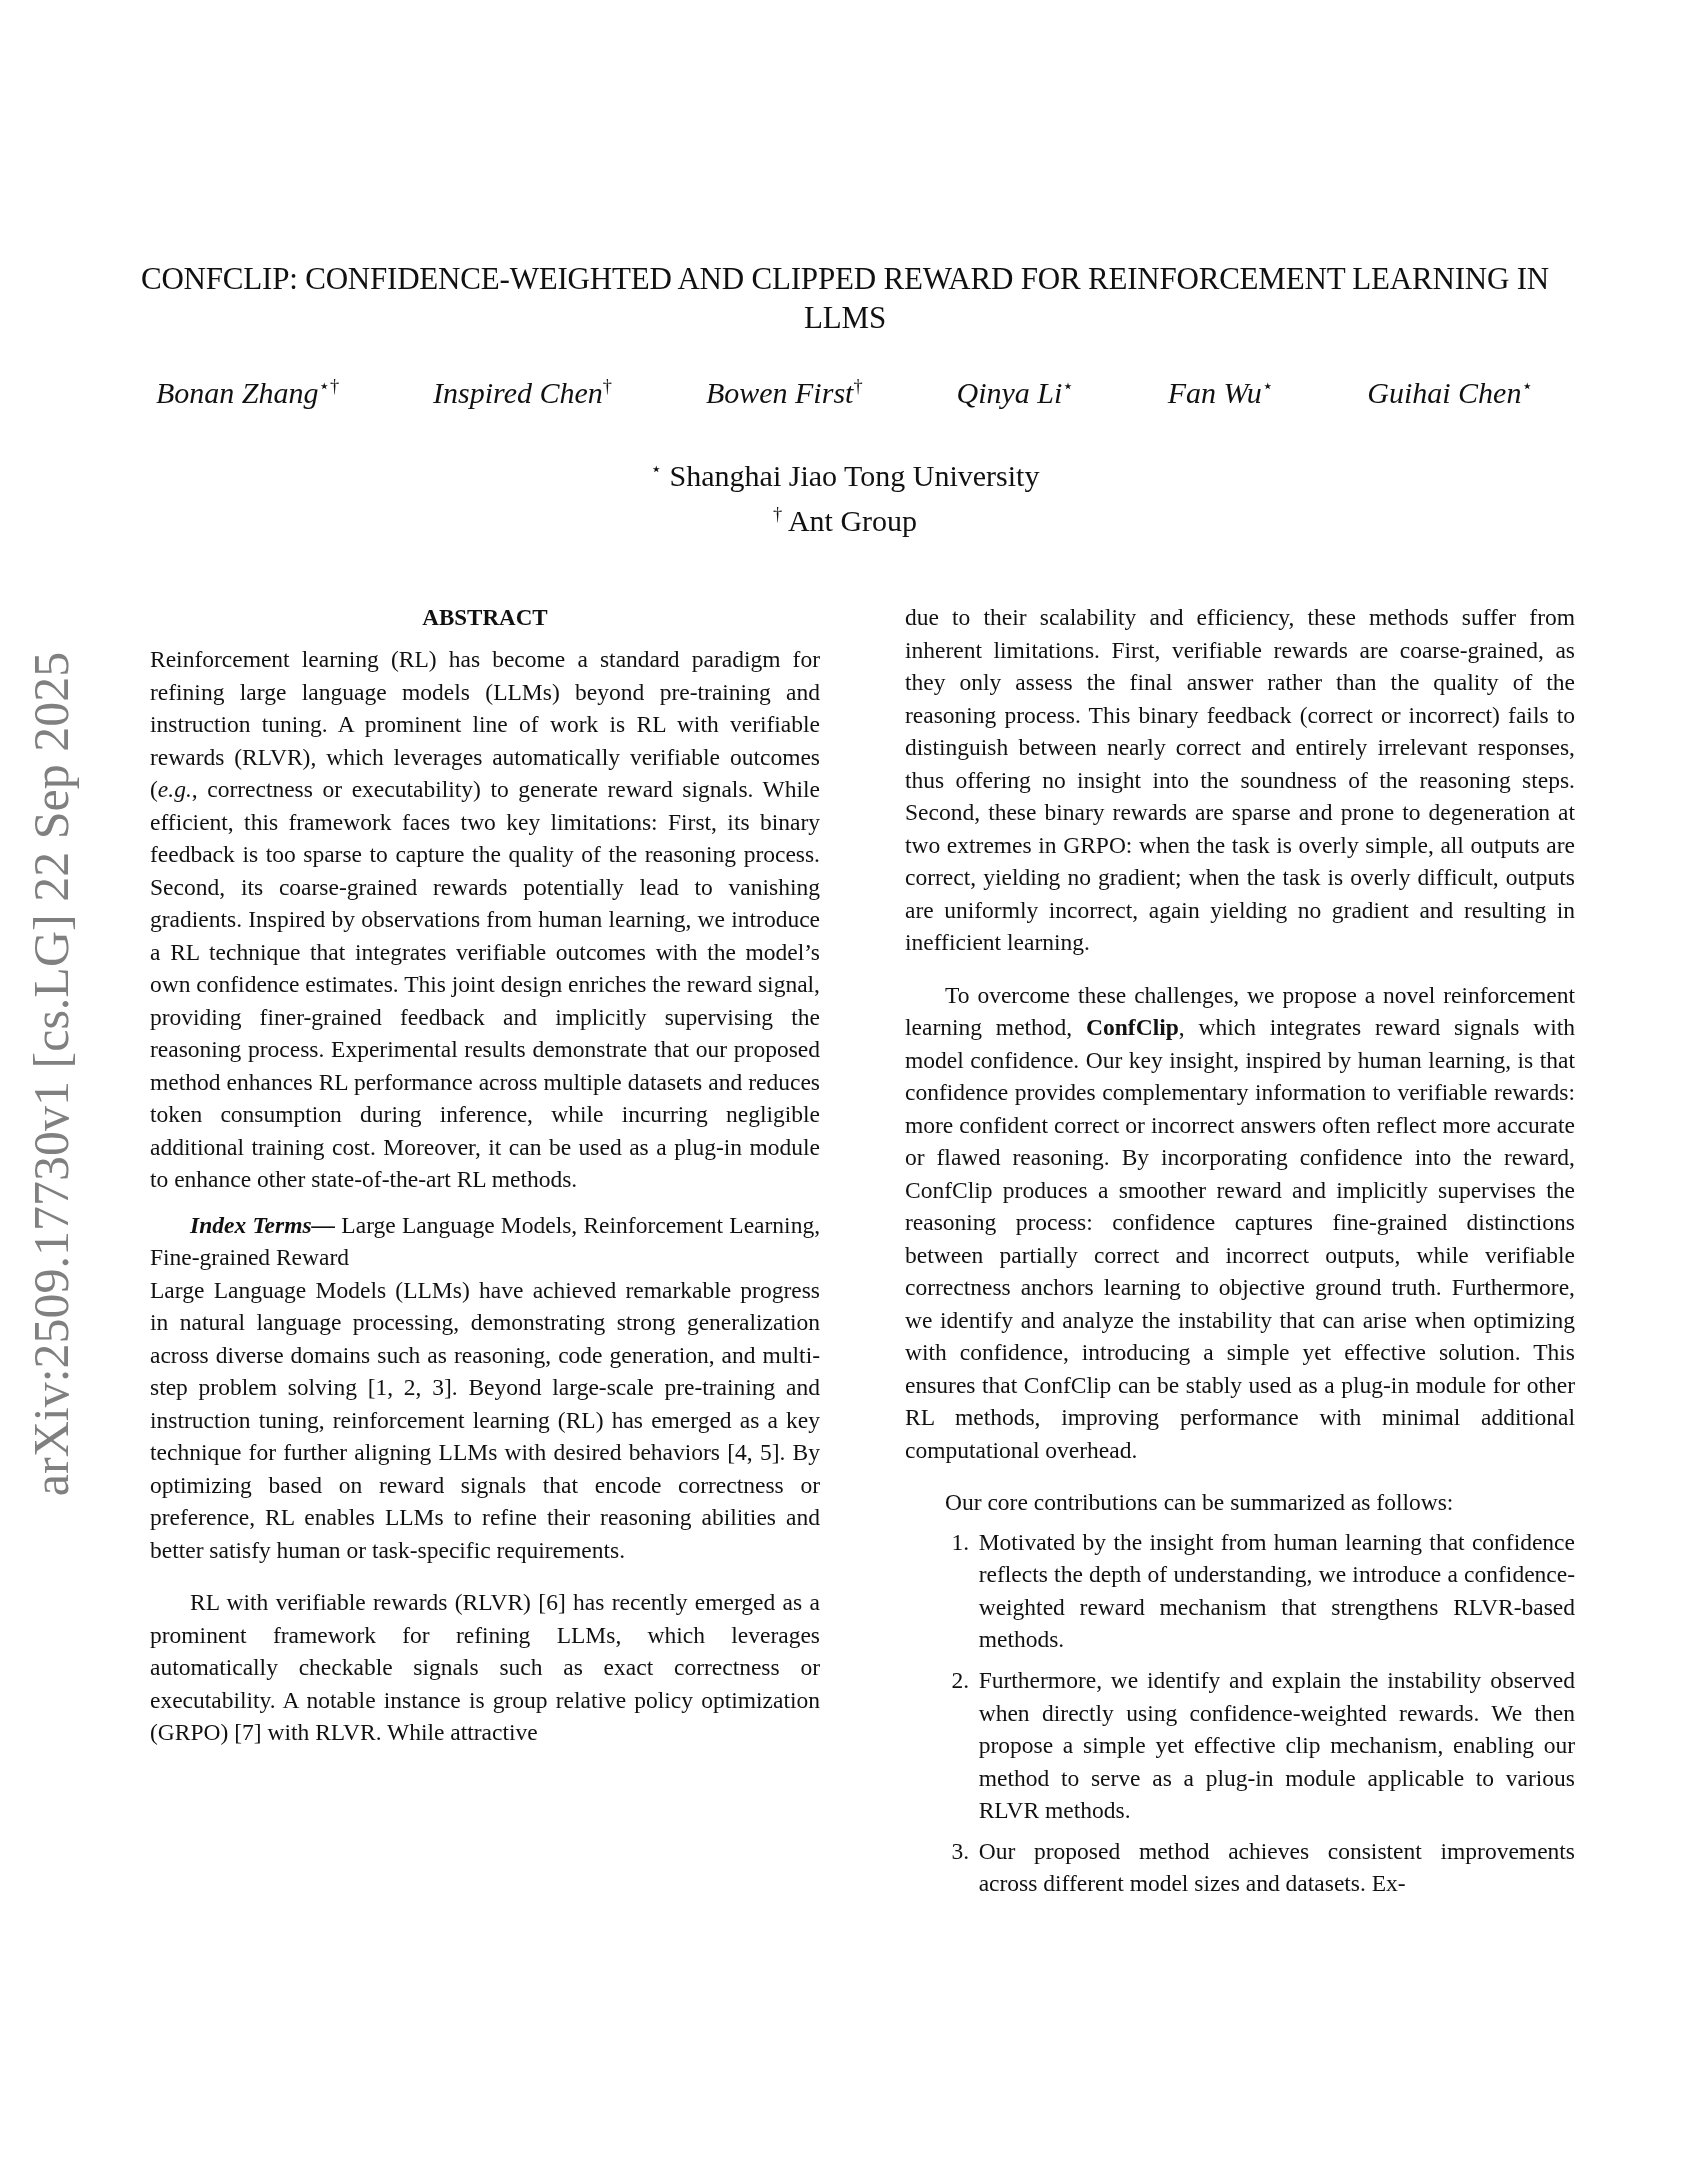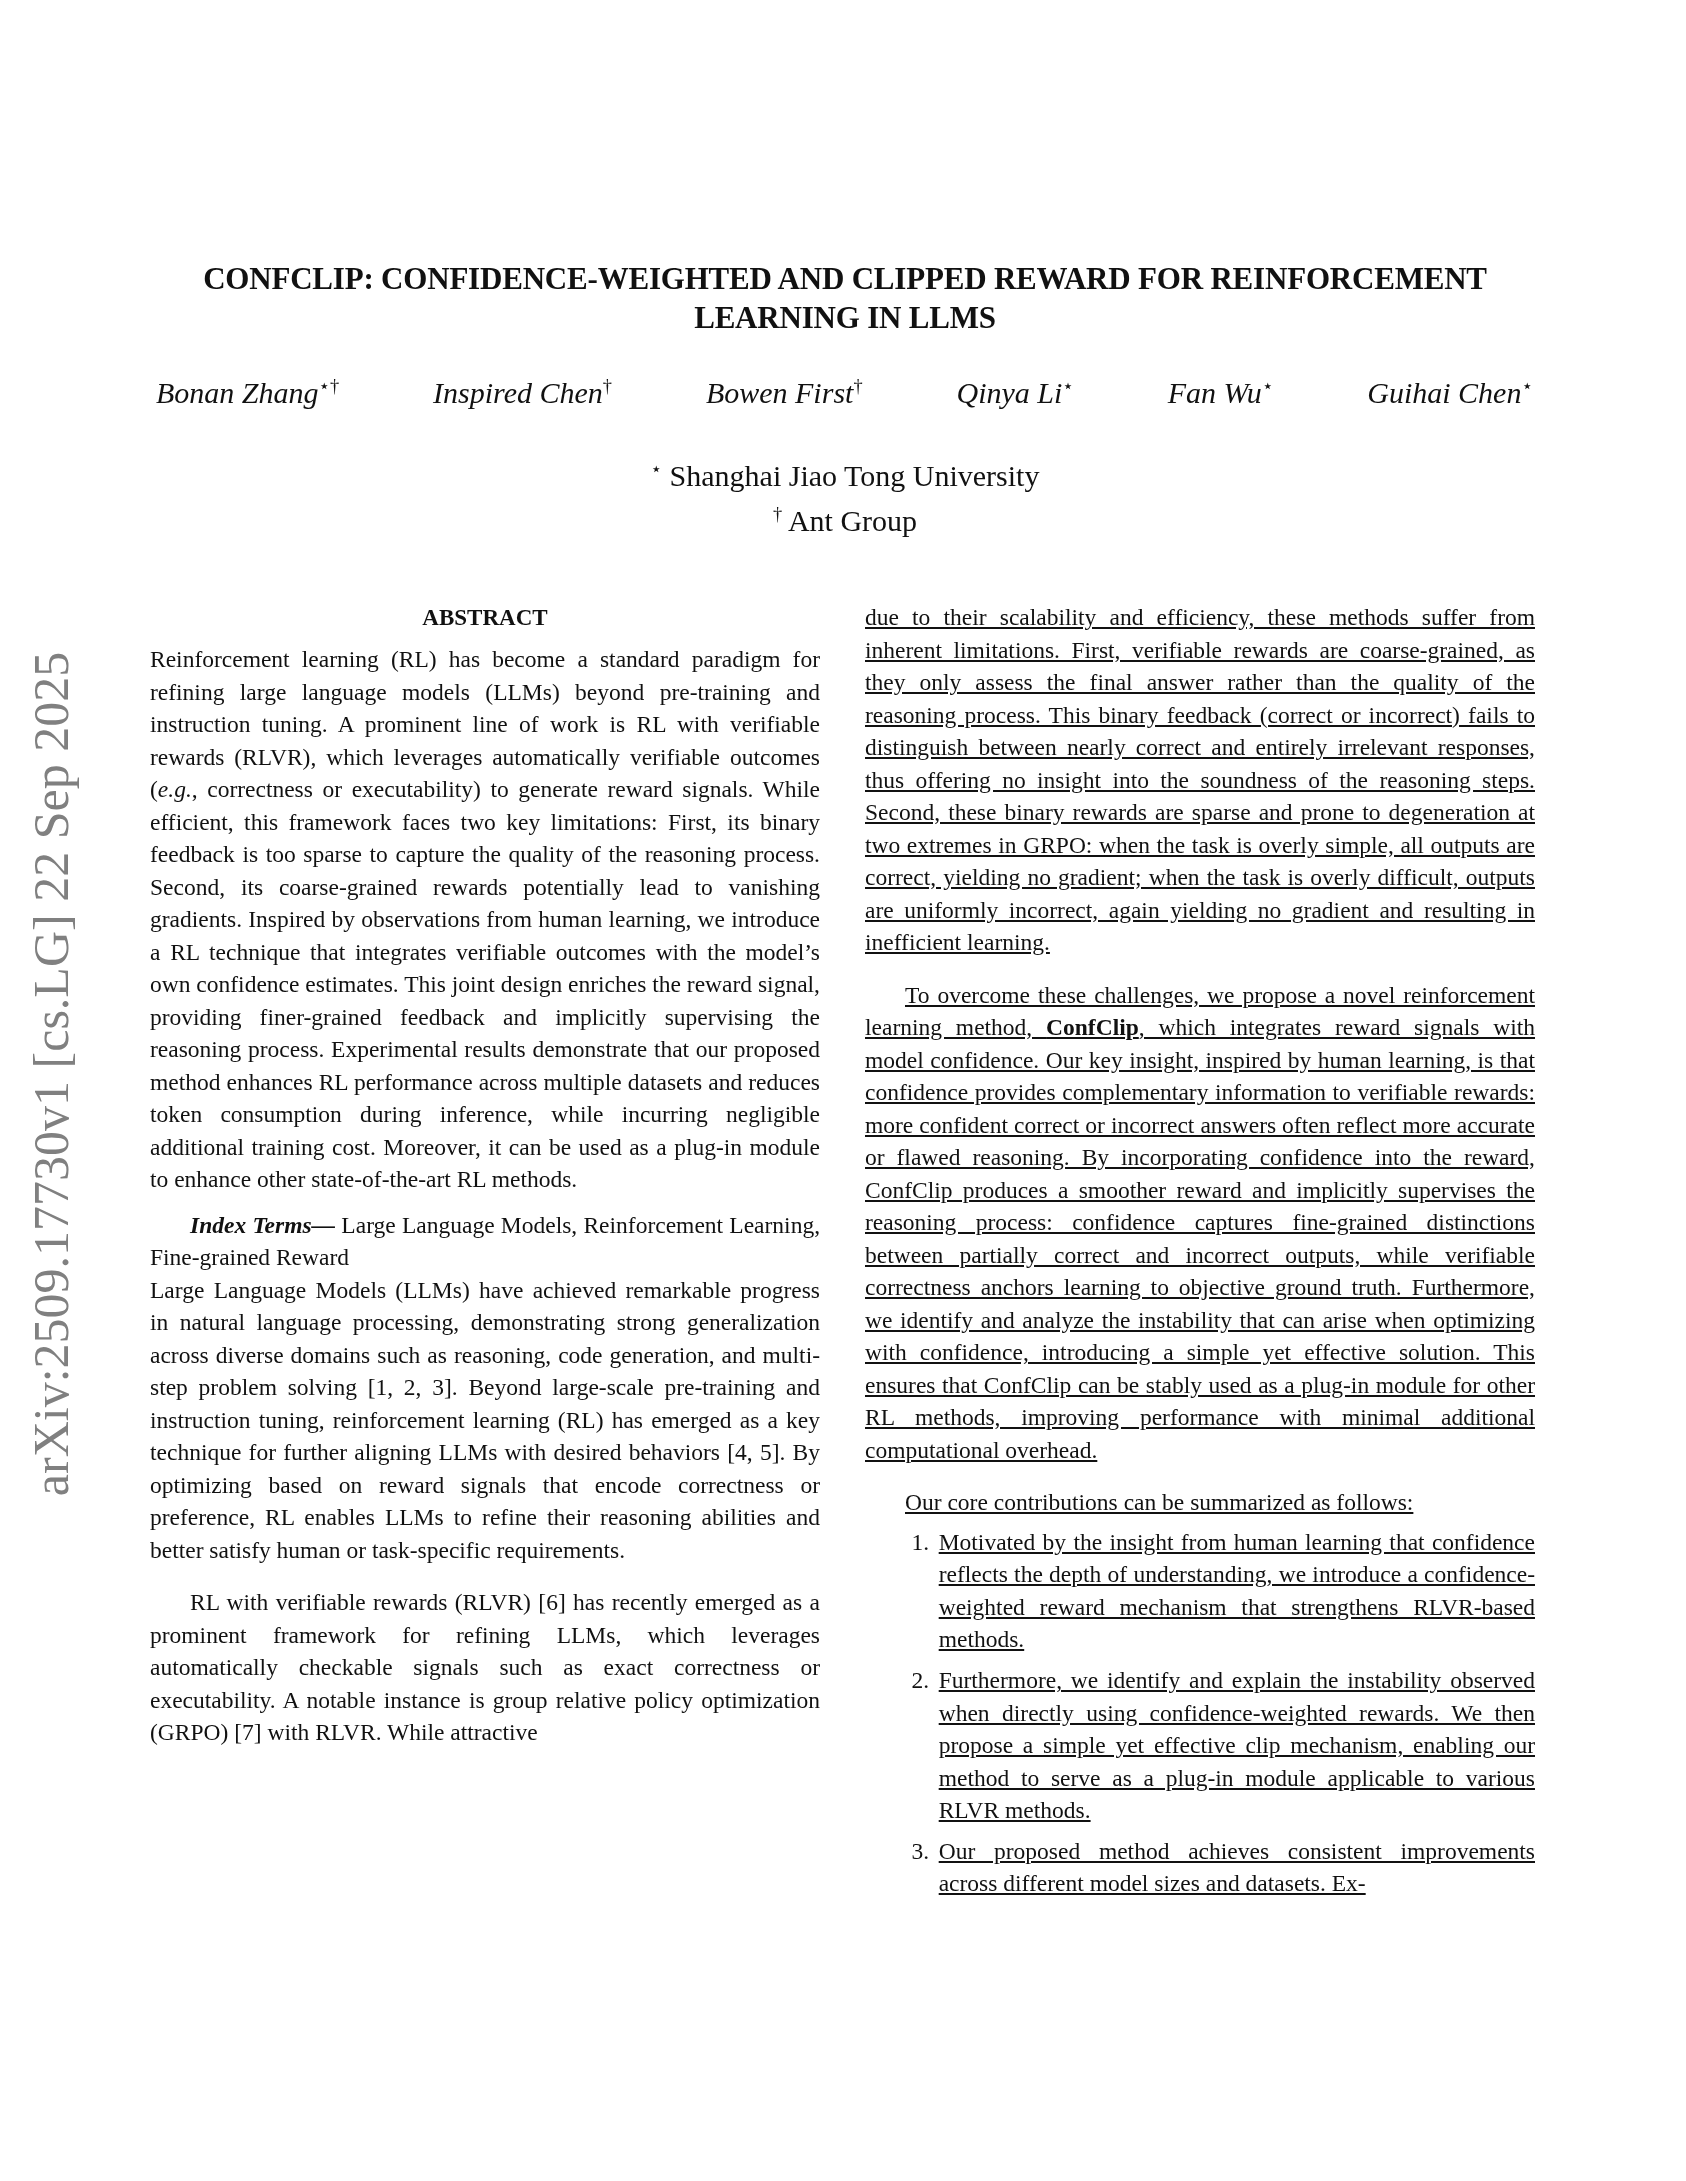--- a/index.html
+++ b/index.html
@@ -2,41 +2,41 @@
 <html style="font-size:14.7px"><head>
 <meta charset="utf-8">
 <style>
   html, body { margin: 0; padding: 0; background: #ffffff; }
   body {
     width: 1686px; height: 2182px; position: relative; overflow: hidden;
     font-family: "Liberation Serif", "DejaVu Serif", serif; color: #111111;
   }
   .title {
     position: absolute; left: 138px; top: 259px; width: 1414px;
-    text-align: center; font-weight: bold; font-size: 31px; line-height: 39px;
+    text-align: center; font-weight: normal; font-size: 31px; line-height: 39px;
     letter-spacing: -0.2px;
   }
   .authors {
     position: absolute; left: 156px; top: 375px; width: 1377px;
     display: flex; justify-content: space-between; font-style: italic; font-size: 30px; align-items: center;
   }
   .authors sup { font-size: 18.4px; font-style: normal; }
   .affils {
     position: absolute; left: 138px; top: 450px; width: 1414px; text-align: center;
     font-size: 30px; line-height: 39px;
   }
   .affils sup { font-size: 18.4px; }
   .arxiv {
     position: absolute; left: 51px; top: 1074px; width: 973px; height: 55px;
     transform: translate(-50%, -50%) rotate(-90deg); transform-origin: center;
     color: #808080; font-size: 50px; white-space: nowrap; text-align: center; line-height: 55px;
   }
   .col { position: absolute; top: 601px; width: 670px; font-size: 23.5px; line-height: 32.5px; }
   .col.left { left: 150px; }
-  .col.right { left: 865px; top: 601px; text-decoration: underline; }
+  .col.right { left: 905px; top: 601px; }
   .col p { margin: 0; text-align: justify; hyphens: manual; }
   .col p.indent { text-indent: 40px; margin-top: 20px; }
   .sec-head { text-align: center; font-weight: bold; font-size: 23px; margin: 0 0 9.2px 0; line-height: 33px; }
   .sec-head.intro { margin-top: 44px; margin-bottom: 20px; }
   .index-terms { margin-top: 13px !important; text-indent: 40px; }
   .index-terms b { font-style: italic; }
   ol.contrib { margin: 7.3px 0 0 0; padding-left: 70px; }
   ol.contrib li { text-align: justify; margin-bottom: 8.3px; padding-left: 3.7px; }
   ol.contrib li::marker { font-family: "Liberation Serif", serif; }
 </style>

